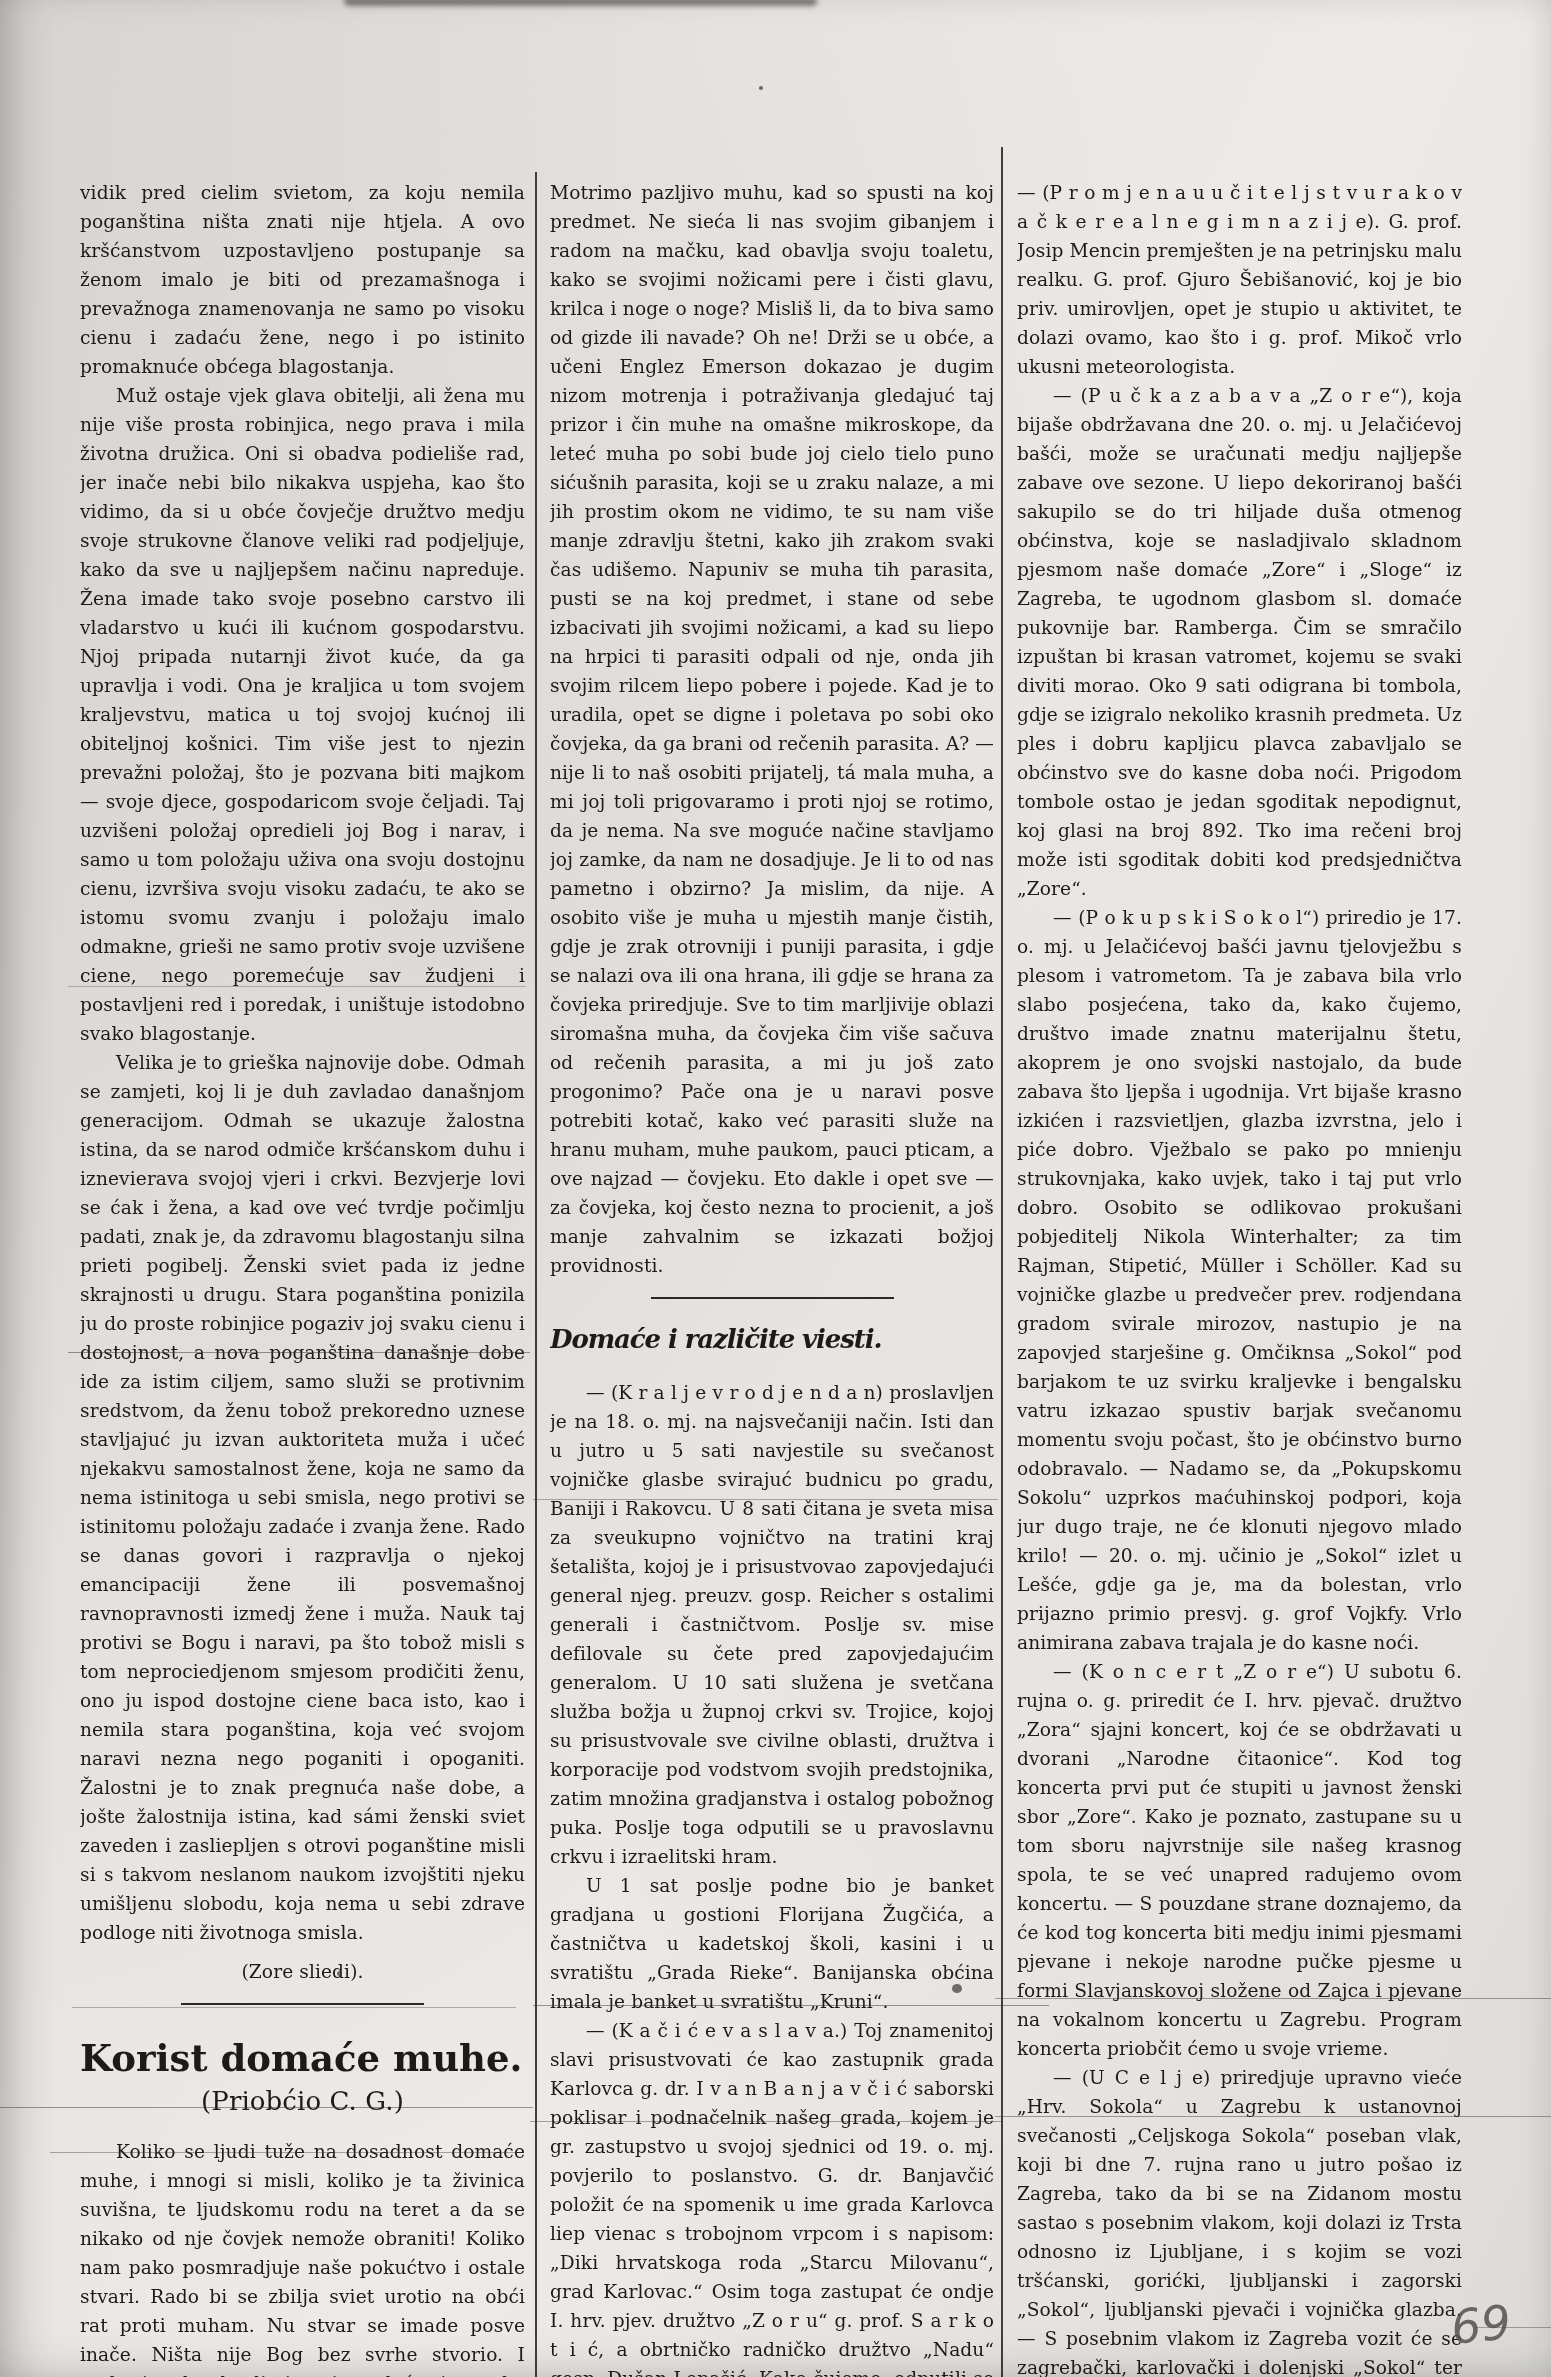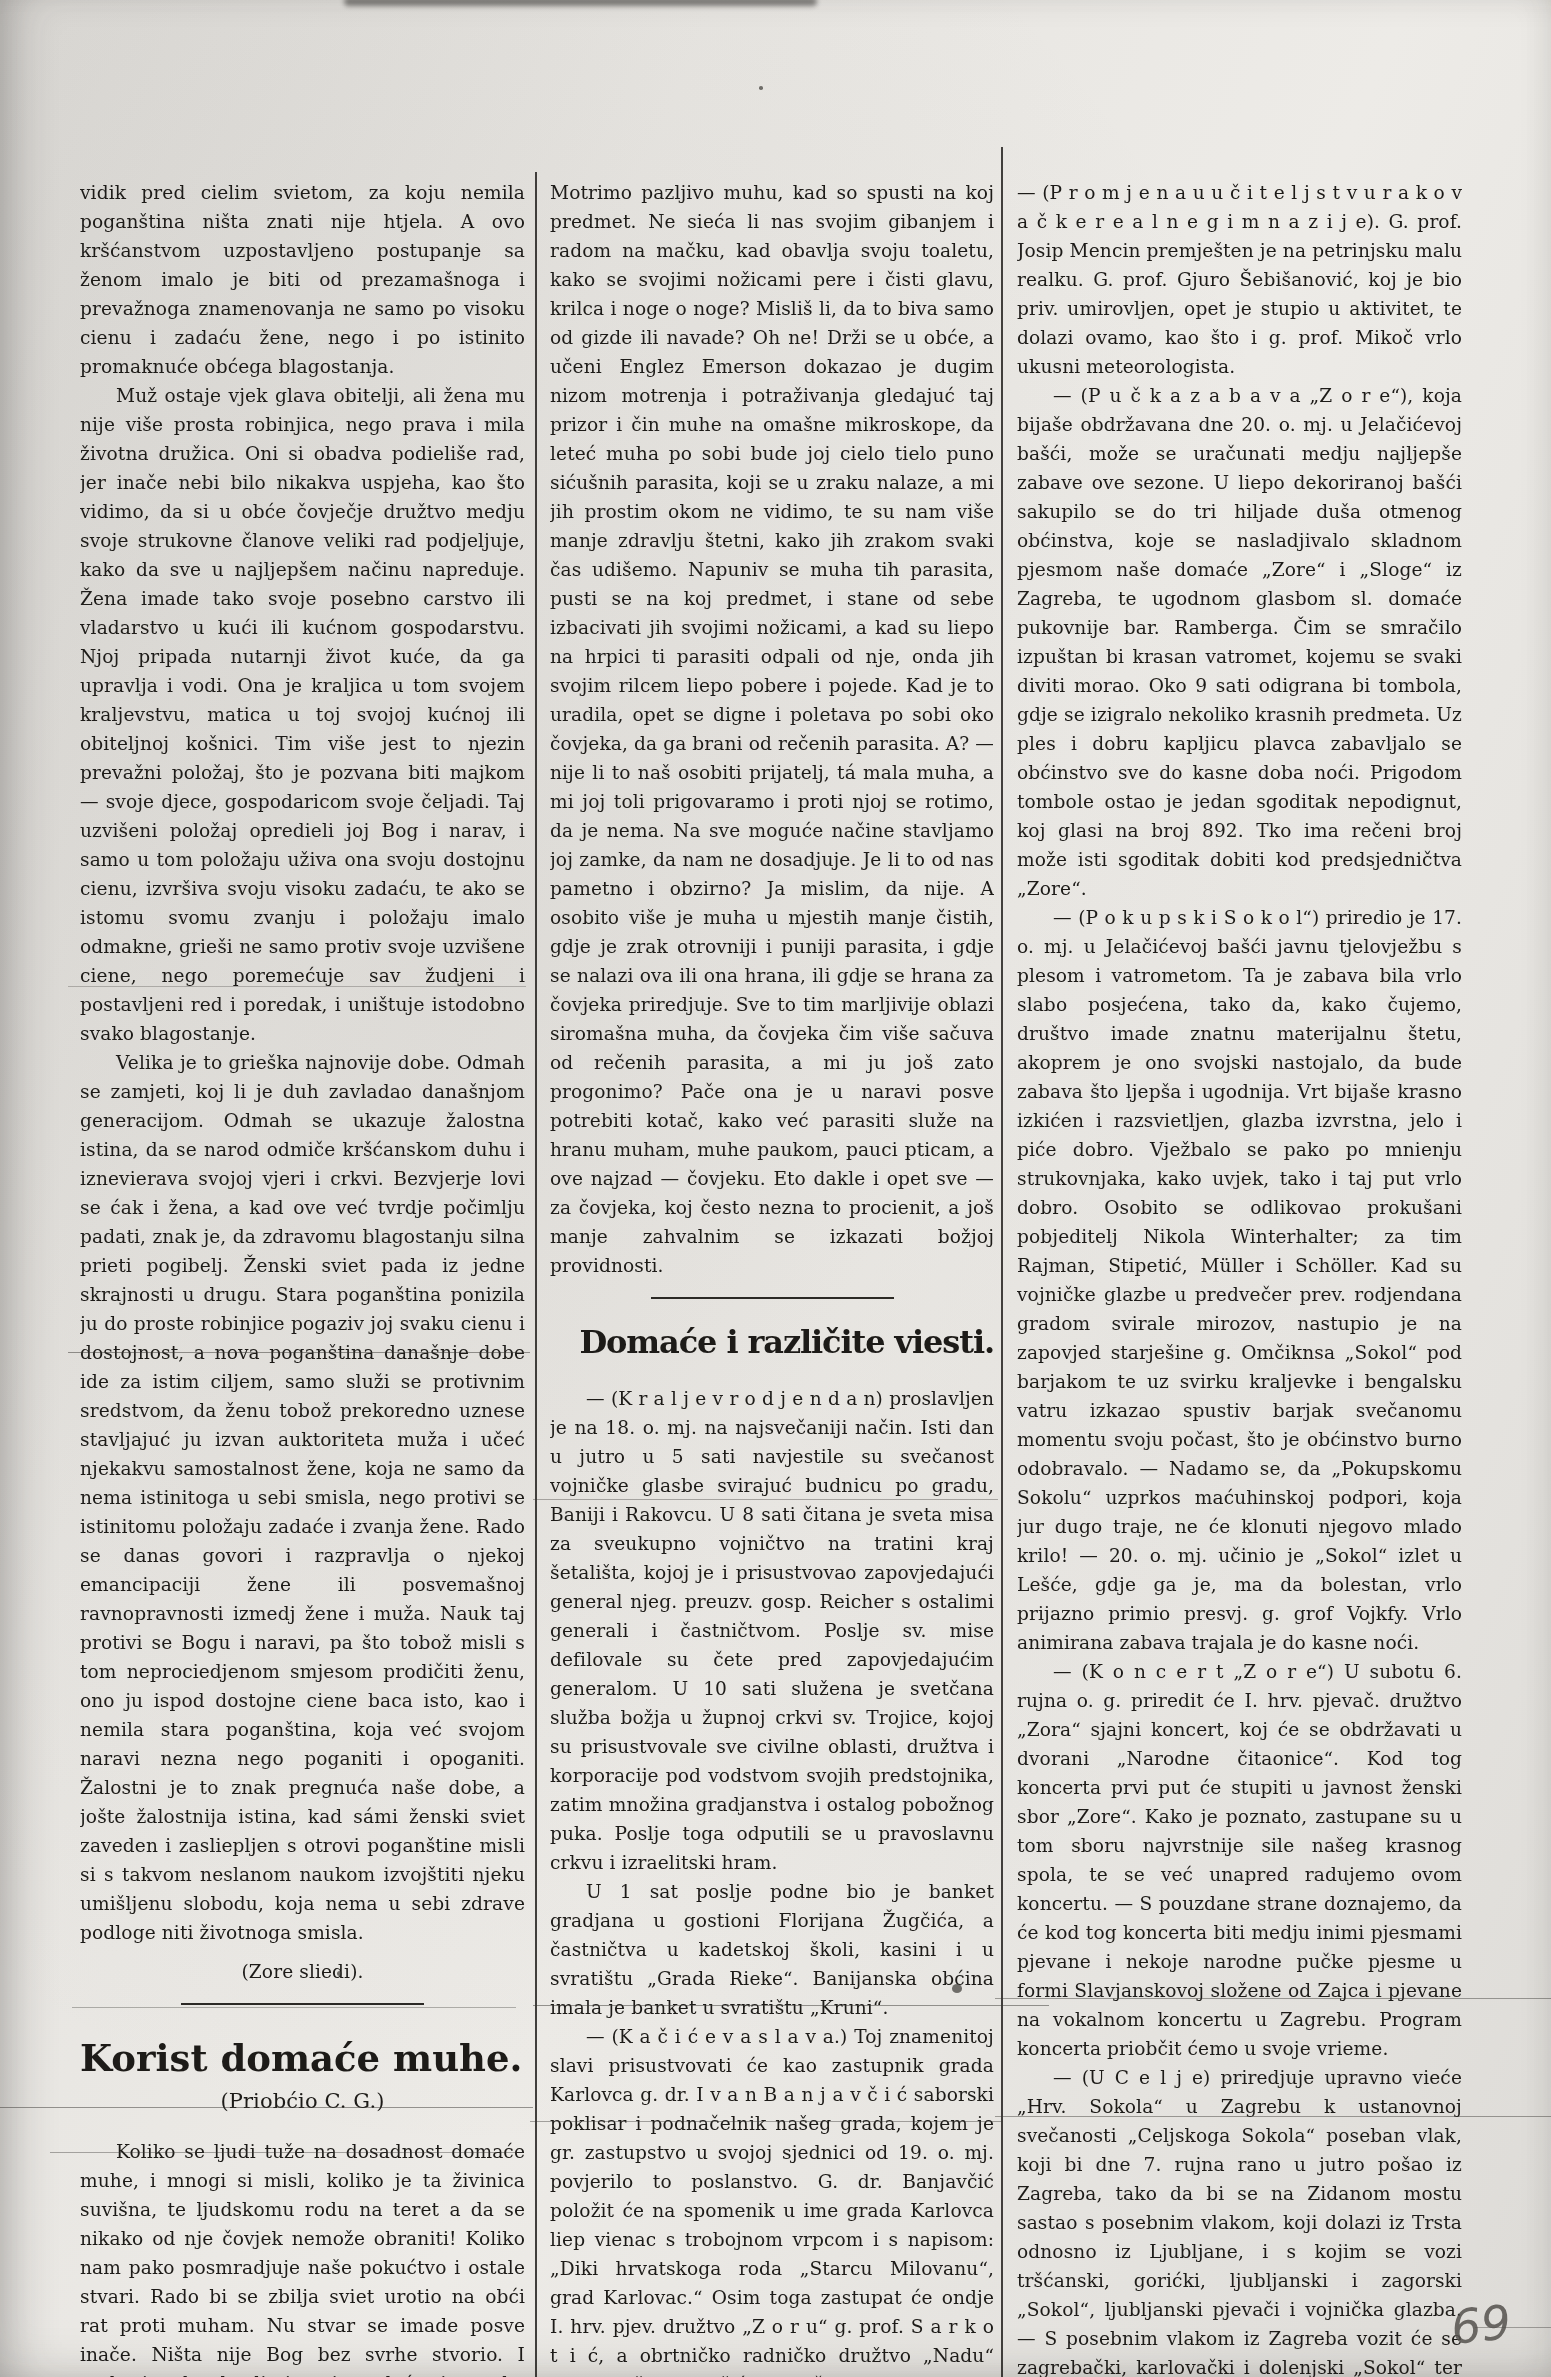--- a/index.html
+++ b/index.html
@@ -45,30 +45,31 @@
   }
   .article-title {
     text-align: left; text-indent: 0;
     font-size: 37px; font-weight: bold;
     line-height: 1.12;
     margin: 33px 0 7.2px;
     letter-spacing: 0;
   }
   .subtitle {
     text-align: center; text-indent: 0;
-    font-size: 21px;
+    font-size: 26px;
     margin: 0 0 21.5px;
   }
   .section-title {
-    text-align: right; text-indent: 0;
-    font-size: 32px; font-weight: bold;
+    text-align: left; text-indent: 0;
+    font-size: 26px; font-weight: bold;
     letter-spacing: -1.1px;
     white-space: nowrap;
     line-height: 1.1;
     margin: 26px 0 24px;
+    font-style: italic;
   }
 
   .vrule {
     position: absolute;
     width: 2.1px;
     background: #23211e;
     opacity: 0.85;
   }
   .vrule-1 { left: 535px;  top: 172px; height: 2206px; }
   .vrule-2 { left: 1001px; top: 147px; height: 2231px; }

